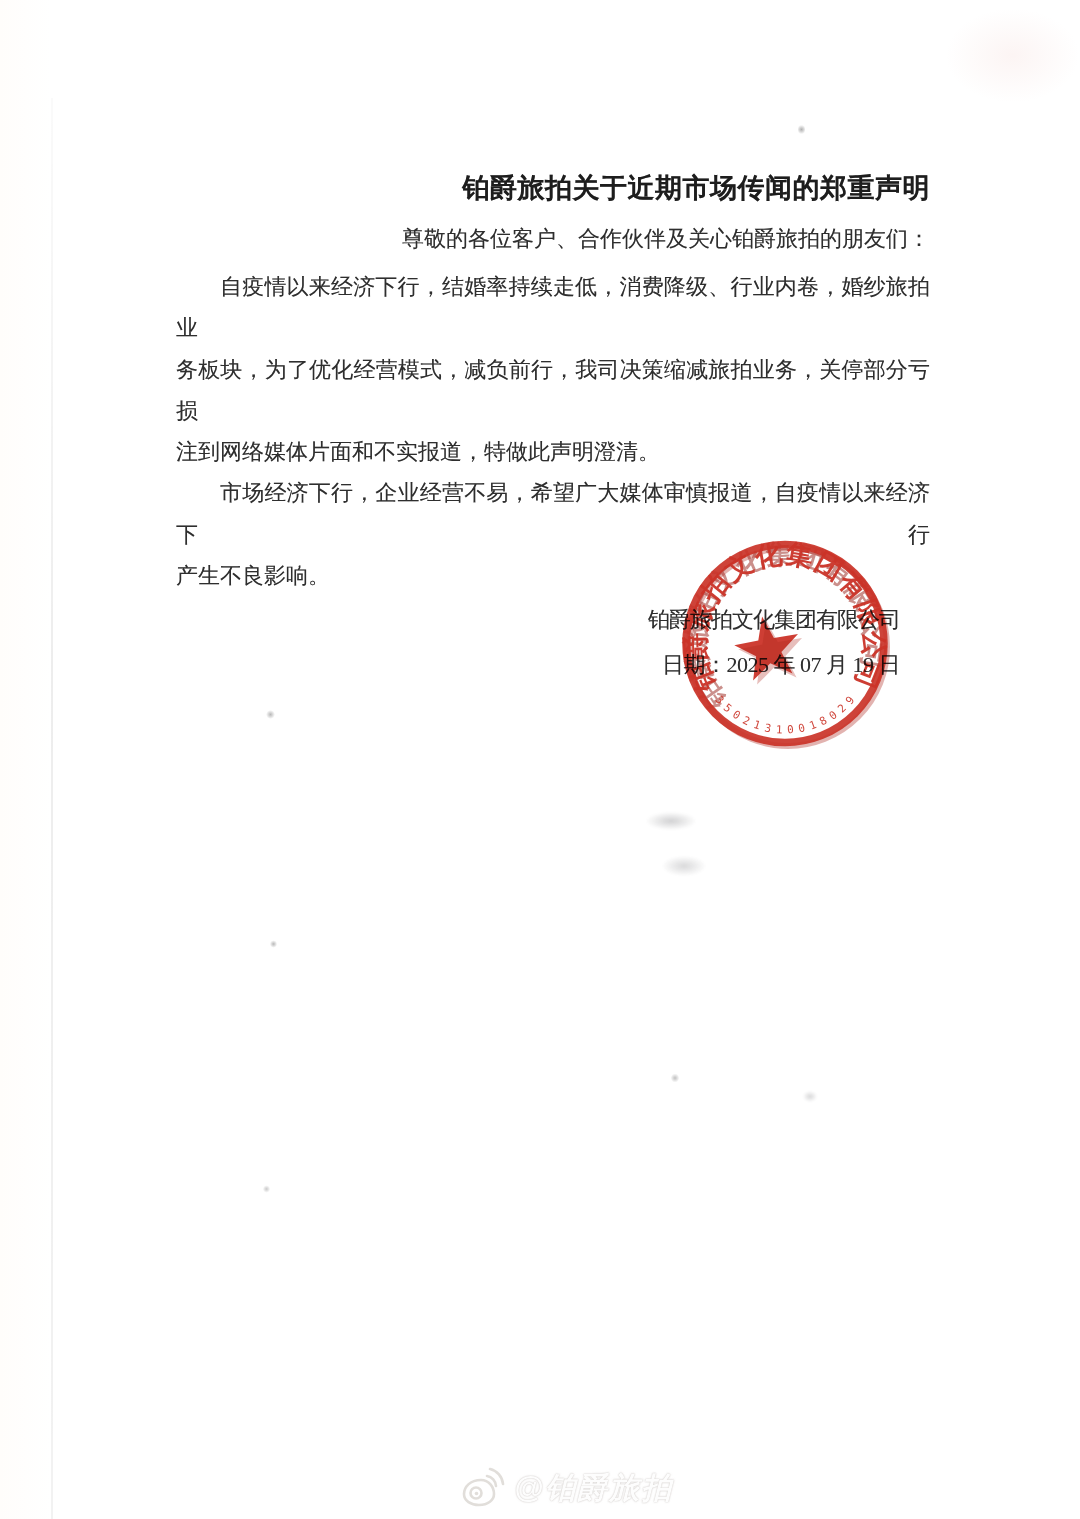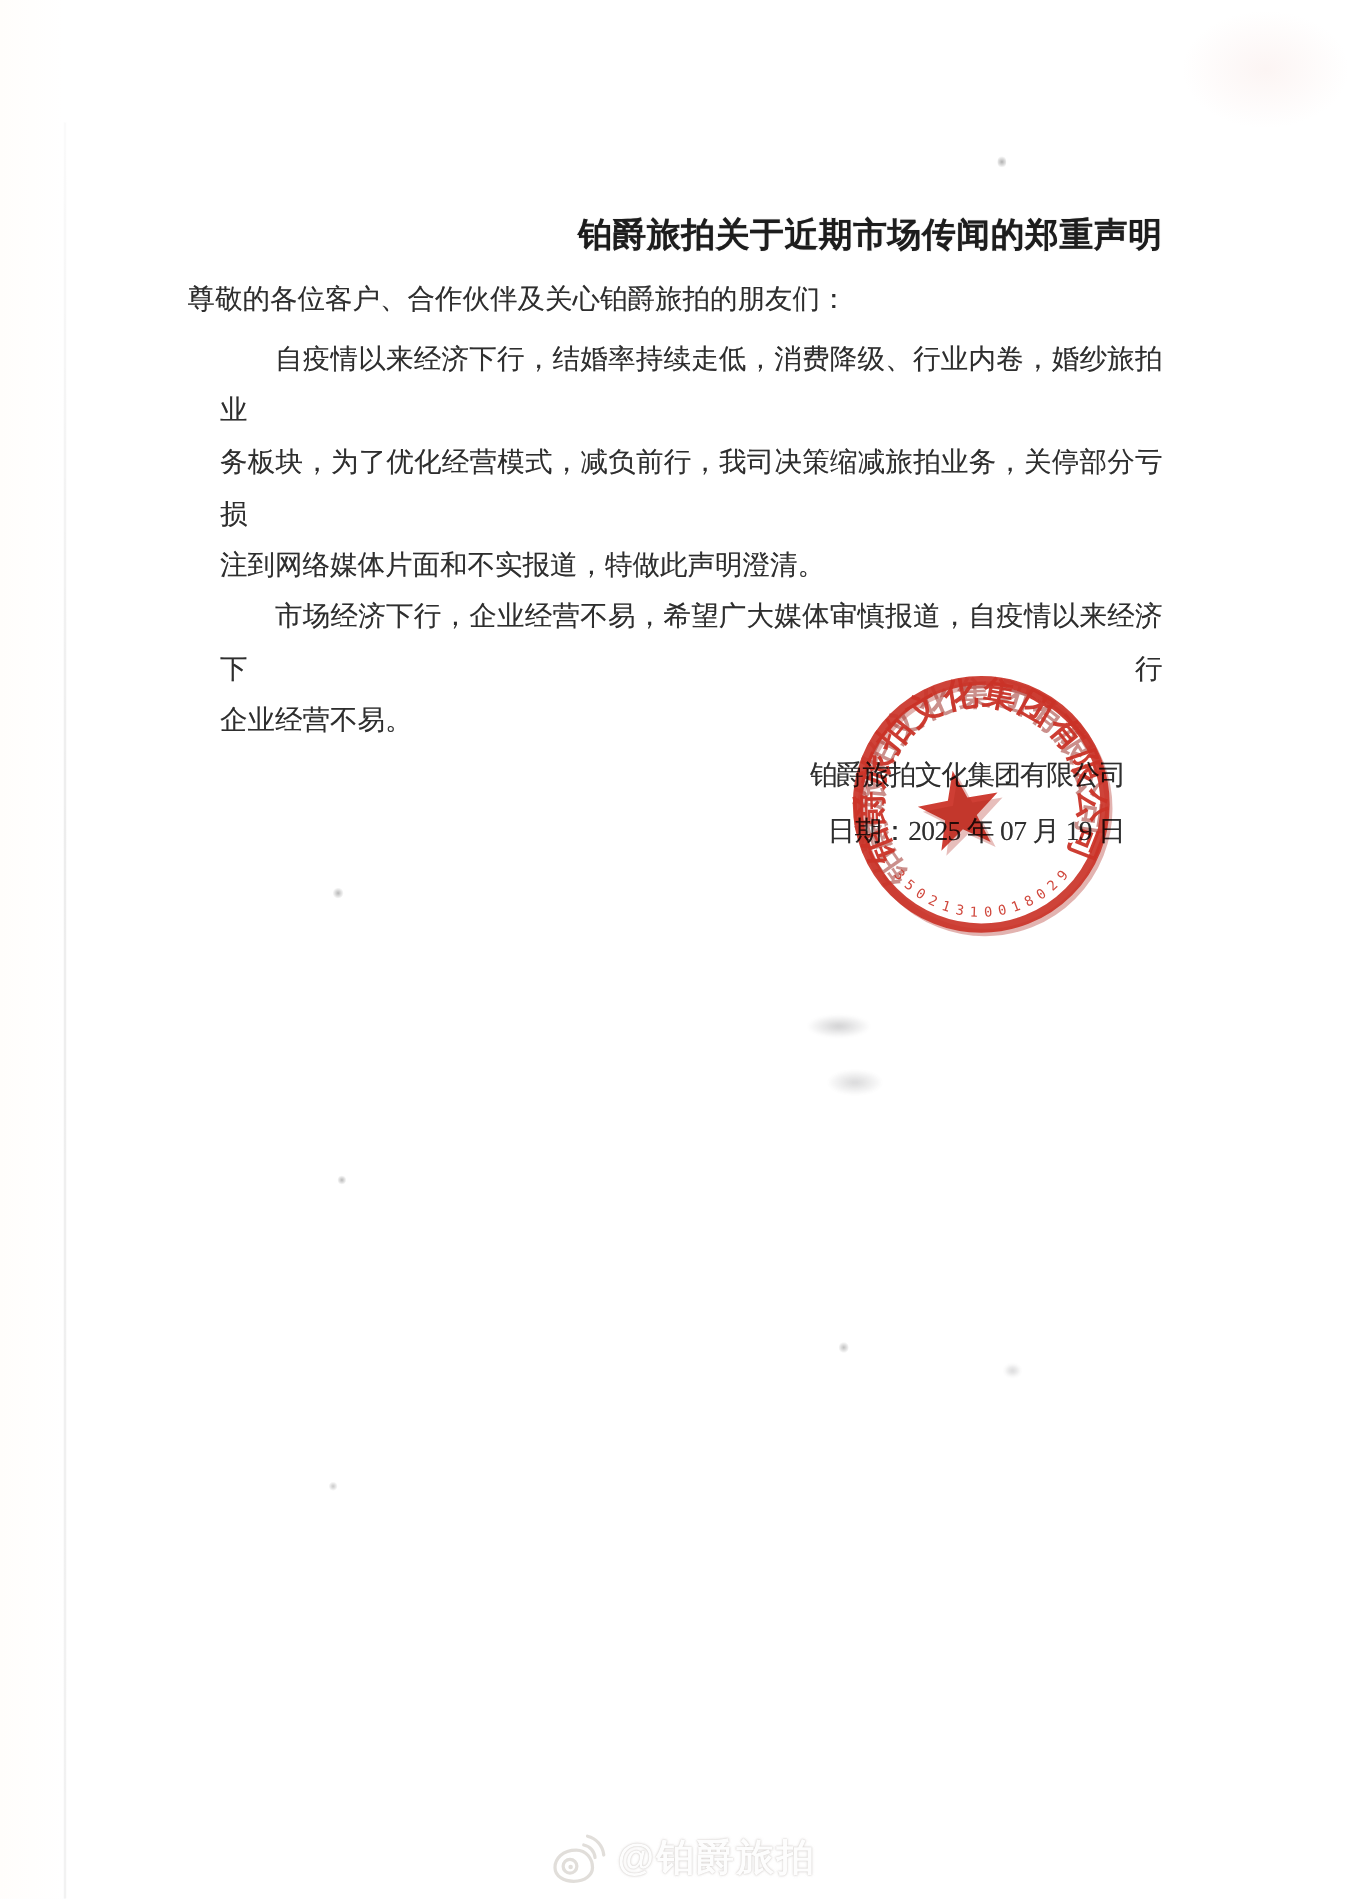--- a/index.html
+++ b/index.html
@@ -45,20 +45,21 @@
     position:absolute;left:150px;top:170px;width:780px;
     text-align:right;
     font-size:27px;font-weight:bold;color:#1d1d1d;
     letter-spacing:0.5px;
     text-shadow:0 0 0.6px rgba(20,20,20,0.5);
   }
   .greeting{
     position:absolute;left:150px;top:218px;width:780px;
     font-size:22px;line-height:41px;
     text-shadow:0 0 0.5px rgba(40,40,40,0.35);
+    text-align:right;
   }
   .body-block{
     position:absolute;left:150px;top:266px;width:780px;
     font-size:22px;line-height:41.3px;
     text-shadow:0 0 0.5px rgba(40,40,40,0.35);
   }
   .line{text-align:justify;text-align-last:justify;margin-left:26px;}
   .line.short{text-align:left;text-align-last:left;}
   .line.indent{text-indent:44px;}
 
@@ -79,23 +80,24 @@
     mix-blend-mode:multiply;
     filter:blur(0.35px);
     opacity:0.95;
     pointer-events:none;
   }
   .seal text{font-family:"Liberation Serif", serif;}
   .seal .serial{font-family:"DejaVu Sans Mono", monospace;}
 
   
   .watermark{
-    position:absolute;left:440px;top:1466px;
-    display:flex;gap:8px;
+    position:absolute;left:460px;top:1466px;
+    display:flex;align-items:center;gap:8px;
     z-index:3;
+    font-style:italic;
   }
   .watermark .wm-text{
     font-family:"Liberation Sans", sans-serif;
     font-size:30px;font-weight:bold;
     color:rgba(255,255,255,0.96);
     text-shadow:0 0 2px rgba(188,182,176,0.6), 0 0 1px rgba(175,170,165,0.5);
     letter-spacing:2px;
   }
 </style>
 </head>
@@ -115,21 +117,21 @@
 
 <div class="doc-title">铂爵旅拍关于近期市场传闻的郑重声明</div>
 
 <div class="greeting">尊敬的各位客户、合作伙伴及关心铂爵旅拍的朋友们：</div>
 
 <div class="body-block">
   <div class="line indent">自疫情以来经济下行，结婚率持续走低，消费降级、行业内卷，婚纱旅拍业</div>
   <div class="line">务板块，为了优化经营模式，减负前行，我司决策缩减旅拍业务，关停部分亏损</div>
   <div class="line short">注到网络媒体片面和不实报道，特做此声明澄清。</div>
   <div class="line indent">市场经济下行，企业经营不易，希望广大媒体审慎报道，自疫情以来经济下行</div>
-  <div class="line short">企业经营不易。</div>
+  <div class="line short">产生不良影响。</div>
 </div>
 
 <div class="signature">
   <div class="company">铂爵旅拍文化集团有限公司</div>
   <div class="dateline">日期：2025 年 07 月 19 日</div>
 </div>
 
 <svg class="seal" viewBox="0 0 240 240">
   <defs>
     <path id="arcTop" d="M 52.2 161.9 A 80 80 0 1 1 187.8 161.9" fill="none"></path>

